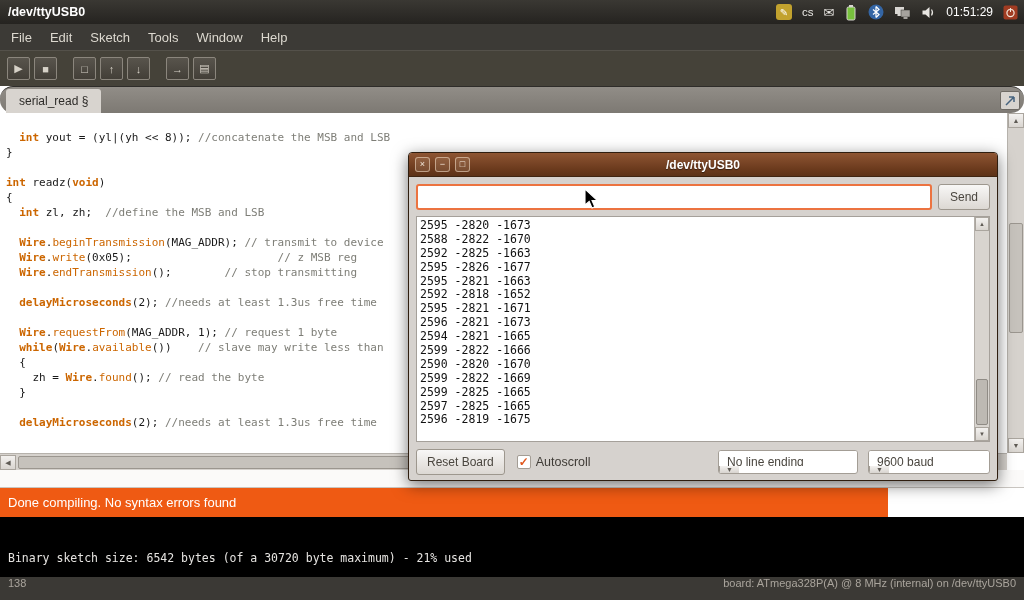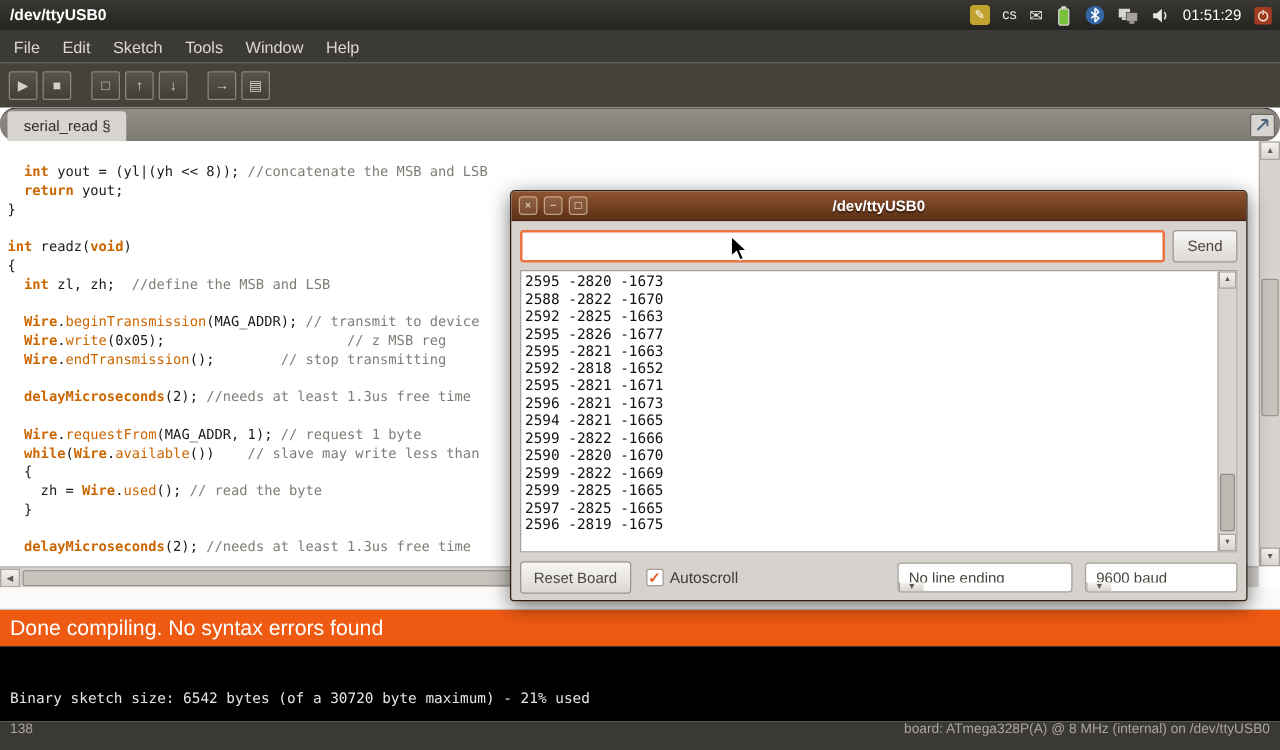--- a/index.html
+++ b/index.html
@@ -61,22 +61,22 @@
     background:#c6c2bc; border:1px solid #9b968f; border-radius:2px; }
   #vscroll-up { position:absolute; top:0; left:0; }
   #vscroll-down { position:absolute; bottom:0; left:0; }
   #vscroll-thumb { position:absolute; left:1px; top:110px; height:110px; width:14px;
     background:#c6c2bc; border:1px solid #9b968f; border-radius:2px; }
 
   #editor-gap { position:absolute; left:0; top:470px; width:1024px; height:18px; background:#fbfaf9;
     border-bottom:1px solid #c9c5c0; }
 
   
-  #status-bar { position:absolute; left:0; top:488px; width:1024px; height:29px; background:#ef5a13;
-    color:#fff; font-size:17px; line-height:29px; padding-left:8px; }
+  #status-bar { position:absolute; left:0; top:488px; width:888px; height:29px; background:#ef5a13;
+    color:#fff; font-size:13px; line-height:29px; padding-left:8px; }
 
   
   #console { position:absolute; left:0; top:517px; width:1024px; height:60px; background:#000; }
   #console-text { color:#e6e4e1; font-family:"DejaVu Sans Mono", monospace; font-size:11.5px;
     padding:34px 0 0 8px; white-space:pre; }
 
   
   #footer { position:absolute; left:0; top:577px; width:1024px; height:23px; background:#3b3935;
     display:flex; align-items:flex-start; justify-content:space-between; padding:0 8px; }
   #footer-line, #footer-board { color:#a9a49c; font-size:11px; }
@@ -218,37 +218,36 @@
       <svg width="10" height="10" viewBox="0 0 10 10">
           <path d="M1 9 L9 1 M9 1 H4 M9 1 V6" stroke="#46637f" stroke-width="1.5" fill="none"></path>
         </svg>
     </span>
   </div>
 </div>
 
 <div id="editor">
   <div id="code-area">
       <div class="code-line"><span class="tok-pl">  </span><span class="tok-kw">int</span><span class="tok-pl"> yout = (yl|(yh &lt;&lt; 8)); </span><span class="tok-cm">//concatenate the MSB and LSB</span></div>
-      <div class="code-line"><span class="tok-pl">  </span><span class="tok-kw">return</span><span class="tok-pl"> yout;</span></div>
       <div class="code-line"><span class="tok-pl">}</span></div>
       <div class="code-line">&nbsp;</div>
       <div class="code-line"><span class="tok-kw">int</span><span class="tok-pl"> readz(</span><span class="tok-kw">void</span><span class="tok-pl">)</span></div>
       <div class="code-line"><span class="tok-pl">{</span></div>
       <div class="code-line"><span class="tok-pl">  </span><span class="tok-kw">int</span><span class="tok-pl"> zl, zh;  </span><span class="tok-cm">//define the MSB and LSB</span></div>
       <div class="code-line">&nbsp;</div>
       <div class="code-line"><span class="tok-pl">  </span><span class="tok-cls">Wire</span><span class="tok-pl">.</span><span class="tok-fn">beginTransmission</span><span class="tok-pl">(MAG_ADDR); </span><span class="tok-cm">// transmit to device</span></div>
       <div class="code-line"><span class="tok-pl">  </span><span class="tok-cls">Wire</span><span class="tok-pl">.</span><span class="tok-fn">write</span><span class="tok-pl">(0x05);                      </span><span class="tok-cm">// z MSB reg</span></div>
       <div class="code-line"><span class="tok-pl">  </span><span class="tok-cls">Wire</span><span class="tok-pl">.</span><span class="tok-fn">endTransmission</span><span class="tok-pl">();        </span><span class="tok-cm">// stop transmitting</span></div>
       <div class="code-line">&nbsp;</div>
       <div class="code-line"><span class="tok-pl">  </span><span class="tok-cls">delayMicroseconds</span><span class="tok-pl">(2); </span><span class="tok-cm">//needs at least 1.3us free time</span></div>
       <div class="code-line">&nbsp;</div>
       <div class="code-line"><span class="tok-pl">  </span><span class="tok-cls">Wire</span><span class="tok-pl">.</span><span class="tok-fn">requestFrom</span><span class="tok-pl">(MAG_ADDR, 1); </span><span class="tok-cm">// request 1 byte</span></div>
       <div class="code-line"><span class="tok-pl">  </span><span class="tok-kw">while</span><span class="tok-pl">(</span><span class="tok-cls">Wire</span><span class="tok-pl">.</span><span class="tok-fn">available</span><span class="tok-pl">())    </span><span class="tok-cm">// slave may write less than</span></div>
       <div class="code-line"><span class="tok-pl">  {</span></div>
-      <div class="code-line"><span class="tok-pl">    zh = </span><span class="tok-cls">Wire</span><span class="tok-pl">.</span><span class="tok-fn">used</span><span class="tok-pl">(); </span><span class="tok-cm">// read the byte</span></div>
+      <div class="code-line"><span class="tok-pl">    zh = </span><span class="tok-cls">Wire</span><span class="tok-pl">.</span><span class="tok-fn">found</span><span class="tok-pl">(); </span><span class="tok-cm">// read the byte</span></div>
       <div class="code-line"><span class="tok-pl">  }</span></div>
       <div class="code-line">&nbsp;</div>
       <div class="code-line"><span class="tok-pl">  </span><span class="tok-cls">delayMicroseconds</span><span class="tok-pl">(2); </span><span class="tok-cm">//needs at least 1.3us free time</span></div>
     </div>
   <div id="editor-vscroll">
     <div class="scroll-arrow" id="vscroll-up">▲</div>
     <div id="vscroll-thumb"></div>
     <div class="scroll-arrow" id="vscroll-down">▼</div>
   </div>
   <div id="editor-hscroll">

